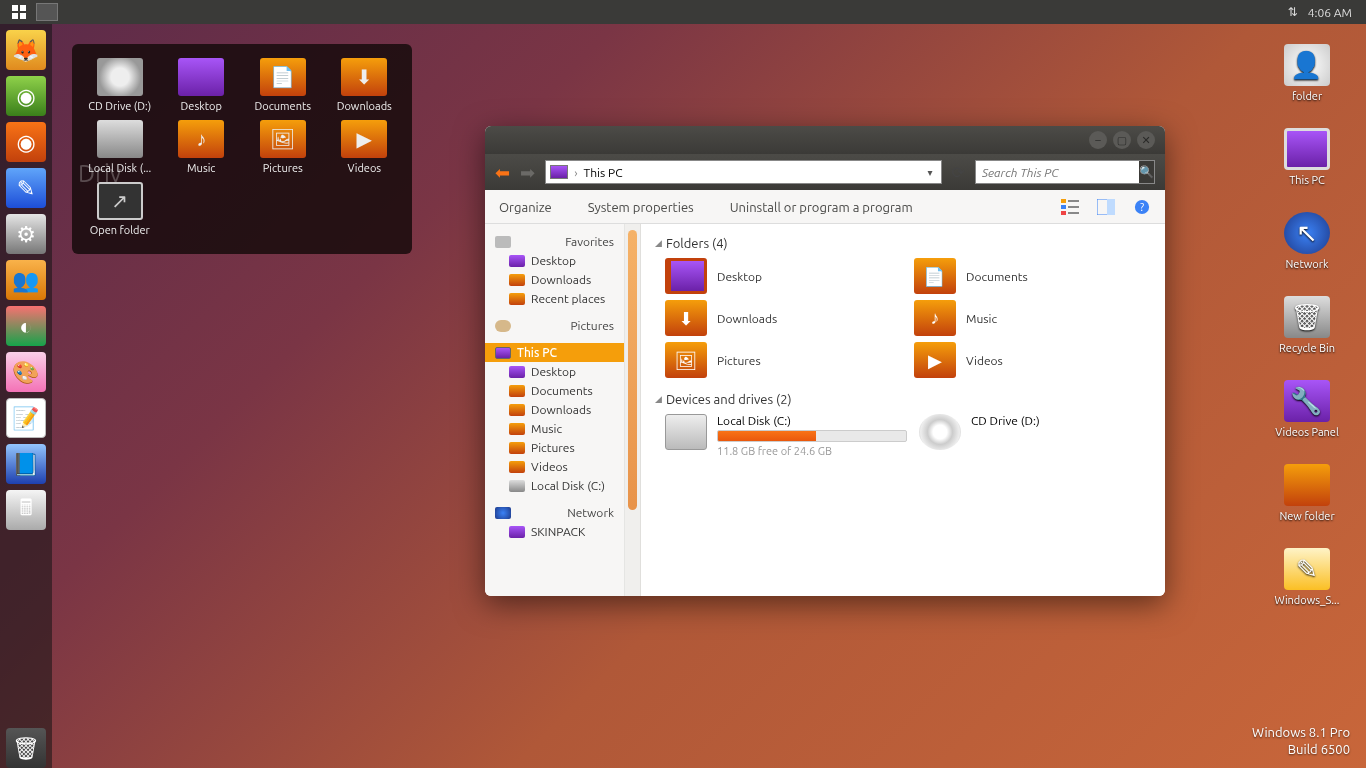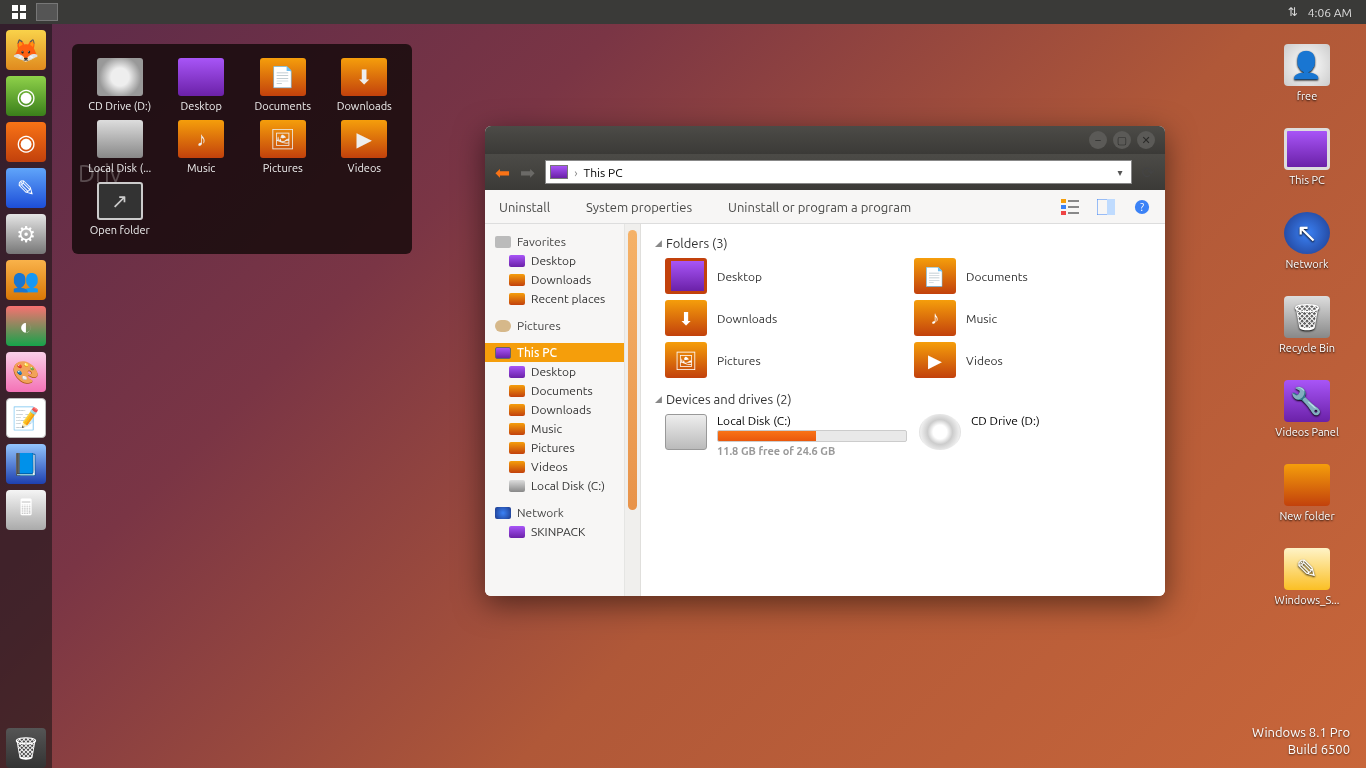--- a/index.html
+++ b/index.html
@@ -63,21 +63,21 @@
   .searchbar{width:180px;height:24px;background:#fff;border:1px solid #888;display:flex;align-items:center;}
   .searchbar input{flex:1;border:none;outline:none;font-size:12px;color:#888;font-style:italic;padding:0 6px;}
   .searchbtn{width:22px;height:22px;background:#3b3a37;color:#ccc;display:flex;align-items:center;justify-content:center;font-size:12px;cursor:pointer;}
   .ex-toolbar{height:34px;background:#f7f6f5;border-bottom:1px solid #ddd;display:flex;align-items:center;padding:0 14px;gap:36px;font-size:13px;color:#4a4a48;}
   .ex-toolbar .tr{margin-left:auto;display:flex;gap:18px;align-items:center;}
   .ticon{width:18px;height:16px;cursor:pointer;}
 
   .ex-body{flex:1;display:flex;overflow:hidden;}
   .sidebar{width:140px;background:#f7f6f5;border-right:1px solid #e5e5e3;padding:6px 0;font-size:12px;overflow:hidden;}
   .sb-group{padding:2px 0 6px;}
-  .sb-hdr{display:flex;align-items:center;gap:6px;padding:3px 10px;color:#444;cursor:pointer;}
+  .sb-hdr{display:flex;align-items:center;gap:6px;padding:3px 10px;color:#444;cursor:pointer;justify-content:space-between;}
   .sb-item{display:flex;align-items:center;gap:6px;padding:3px 10px 3px 24px;color:#333;cursor:pointer;}
   .sb-item.sel{background:#f59e0b;color:#fff;margin:0;padding-left:10px;font-weight:500;}
   .sb-item.sel.hdr{padding-left:10px;}
   .sico{width:16px;height:12px;border-radius:2px;display:inline-block;}
   .si-star{background:#bbb;}
   .si-pp{background:linear-gradient(#a855f7,#6b21a8);}
   .si-or{background:linear-gradient(#f59e0b,#c2410c);}
   .si-cup{background:#d6b88a;border-radius:6px;}
   .si-mon{background:linear-gradient(#a855f7,#6b21a8);border:1px solid #666;}
   .si-hdd{background:linear-gradient(#ddd,#888);}
@@ -96,21 +96,21 @@
   .fi-or{background:linear-gradient(#f59e0b,#c2410c);}
 
   .drive-grid{display:grid;grid-template-columns:1fr 1fr;gap:6px 12px;padding:2px 0 0 10px;}
   .drv{display:flex;align-items:flex-start;gap:10px;font-size:12px;cursor:pointer;}
   .drvico{width:42px;height:36px;border-radius:3px;}
   .drv-hdd{background:linear-gradient(#eee,#bbb);border:1px solid #999;}
   .drv-cd{background:radial-gradient(circle,#fff 25%,#ccc 45%,#eee 70%,#999 100%);border-radius:50%;}
   .drvinfo{display:flex;flex-direction:column;gap:3px;}
   .bar{width:190px;height:12px;background:#e9e9e9;border:1px solid #ccc;border-radius:2px;overflow:hidden;}
   .barfill{height:100%;background:linear-gradient(#f97316,#ea580c);}
-  .drvsub{font-size:11px;color:#999;font-weight:bold;}
+  .drvsub{font-size:11px;color:#999;}
 </style>
 </head>
 <body>
 
 <div class="top-panel">
   <div class="tp-left">
     <div class="start-btn">
       <svg width="14" height="14" viewBox="0 0 14 14">
           <rect x="0" y="0" width="6" height="6" fill="#fff"></rect>
           <rect x="8" y="0" width="6" height="6" fill="#fff"></rect>
@@ -180,21 +180,21 @@
     <div class="jtile">
         <div class="jicon jf-circle" style="display:flex;align-items:center;justify-content:center;color:#ccc;">↗</div>
         <span>Open folder</span>
       </div>
   </div>
 </div>
 
 <div class="desk-icons">
   <div class="dicon">
       <div class="dico" style="background:radial-gradient(circle,#fff,#ccc);">👤</div>
-      <span>free</span>
+      <span>folder</span>
     </div>
   <div class="dicon">
       <div class="dico" style="background:linear-gradient(#a855f7,#6b21a8);border:3px solid #ddd;"></div>
       <span>This PC</span>
     </div>
   <div class="dicon">
       <div class="dico" style="background:radial-gradient(circle,#3b82f6,#1e3a8a);border-radius:50%;">↖</div>
       <span>Network</span>
     </div>
   <div class="dicon">
@@ -229,23 +229,27 @@
   <div class="ex-nav">
     <span class="navarrow">⬅</span>
     <span class="navarrow dim">➡</span>
     <div class="addrbar">
       <span class="addr-ico"></span>
       <span style="color:#888;">›</span>
       <span>This PC</span>
       <span class="addr-drop">▾</span>
     </div>
     <span class="refresh">⟳</span>
+    <div class="searchbar">
+      <input placeholder="Search This PC" style="">
+      <div class="searchbtn">🔍</div>
+    </div>
   </div>
   <div class="ex-toolbar">
-    <span>Uninstall</span>
+    <span>Organize</span>
     <span>System properties</span>
     <span>Uninstall or program a program</span>
     <div class="tr">
       <svg class="ticon" viewBox="0 0 18 16">
           <rect x="0" y="0" width="5" height="4" fill="#f59e0b"></rect>
           <rect x="0" y="6" width="5" height="4" fill="#3b82f6"></rect>
           <rect x="0" y="12" width="5" height="4" fill="#ef4444"></rect>
           <rect x="7" y="1" width="11" height="2" fill="#888"></rect>
           <rect x="7" y="7" width="11" height="2" fill="#888"></rect>
           <rect x="7" y="13" width="11" height="2" fill="#888"></rect>
@@ -330,21 +334,21 @@
             <span>SKINPACK</span>
           </div>
       </div>
     </div>
     <div class="scrollbar">
         <div class="sb-thumb"></div>
       </div>
     <div class="content">
       <div class="sect-hdr">
           <span class="caret">◢</span>
-          <span>Folders (3)</span>
+          <span>Folders (4)</span>
         </div>
       <div class="folder-grid">
         <div class="fitem">
             <div class="fico fi-pp"></div>
             <span>Desktop</span>
           </div>
         <div class="fitem">
             <div class="fico fi-or">📄</div>
             <span>Documents</span>
           </div>

